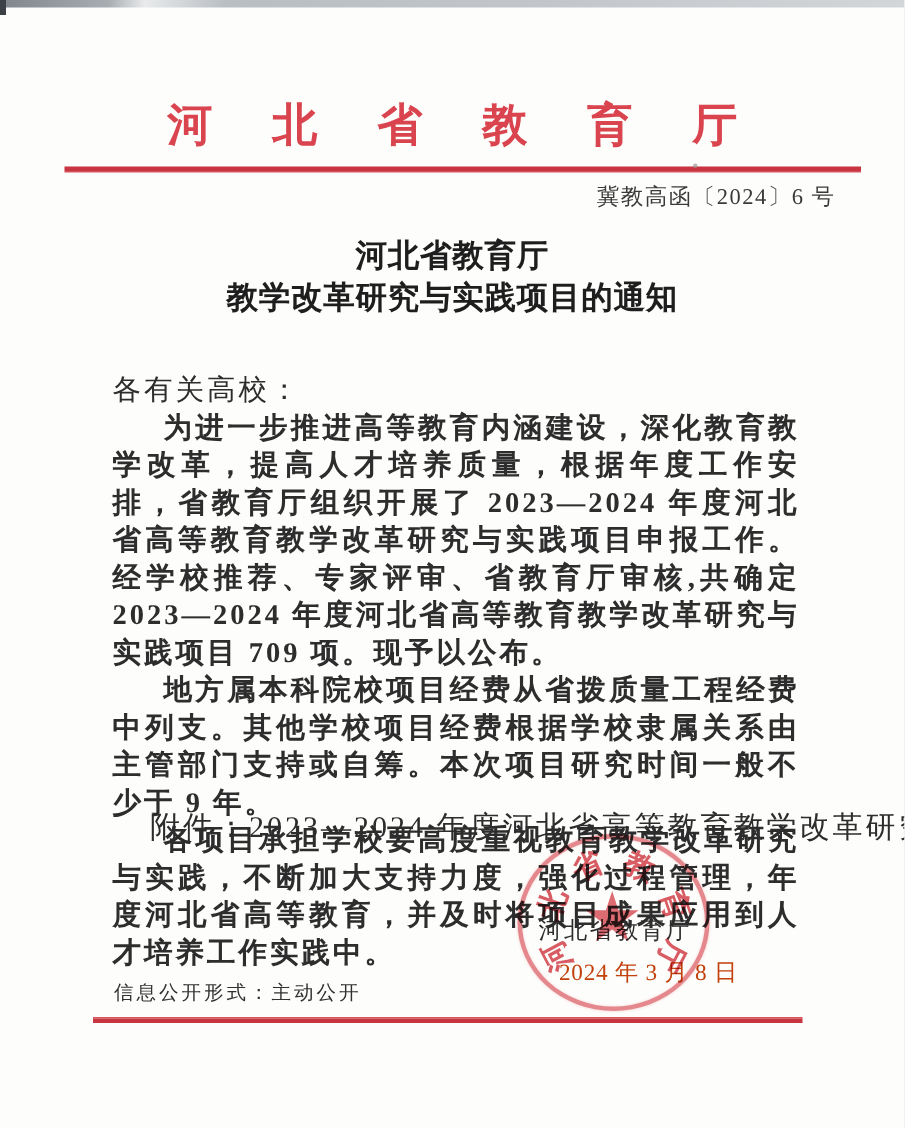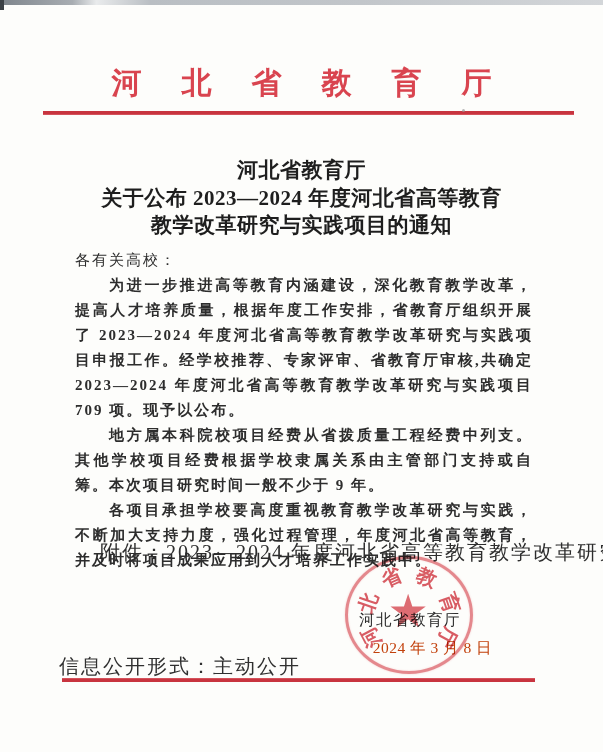--- a/index.html
+++ b/index.html
@@ -49,21 +49,21 @@
 
   .title {
     position: absolute; top: 157px; left: 0; width: 100%;
     text-align: center;
     font-size: 21px; line-height: 27.5px; font-weight: 700;
     color: #1e1e1e; letter-spacing: 0.5px;
   }
 
   .body-text {
     position: absolute; top: 248px; left: 75px; width: 458px;
-    font-size: 15px; line-height: 25px; letter-spacing: 2px;
+    font-size: 19px; line-height: 25px; letter-spacing: 2px;
     text-align: justify; color: #2d2d2d;
   }
   .body-text p.indent { text-indent: 34px; font-weight: bold; }
 
   .attachment {
     position: absolute; top: 540px; left: 75px; width: 470px;
     font-size: 20px; line-height: 25px; letter-spacing: 2px; color: #2d2d2d;
   }
   .attachment .line1 { padding-left: 25px; white-space: nowrap; }
   .attachment .line2 { padding-left: 82px; white-space: nowrap; }
@@ -104,22 +104,22 @@
     font-family: "Liberation Serif", "DejaVu Serif", serif;
   }
   .seal .rc0 { transform: translate(-50%, -50%) rotate(-118deg) translateY(-43px); }
   .seal .rc1 { transform: translate(-50%, -50%) rotate(-71deg)  translateY(-43px); }
   .seal .rc2 { transform: translate(-50%, -50%) rotate(-24deg)  translateY(-43px); }
   .seal .rc3 { transform: translate(-50%, -50%) rotate(24deg)   translateY(-43px); }
   .seal .rc4 { transform: translate(-50%, -50%) rotate(71deg)   translateY(-43px); }
   .seal .rc5 { transform: translate(-50%, -50%) rotate(118deg)  translateY(-43px); }
 
   .footer-disclosure {
-    position: absolute; top: 653px; left: 59px;
-    font-size: 20px; letter-spacing: 2px; color: #303030;
+    position: absolute; top: 653px; left: 76px;
+    font-size: 13px; letter-spacing: 2px; color: #303030;
     white-space: nowrap;
   }
 
   .rule-bottom {
     position: absolute; top: 678px; left: 62px; width: 473px; height: 2px;
     border-top: 1.5px solid #d4525b;
     border-bottom: 3px solid #c8343f;
   }
 
   
@@ -134,24 +134,24 @@
 <div class="page">
 
   <div class="scan-strip"></div>
   <div class="scan-corner"></div>
 
   <div class="letterhead">河北省教育厅</div>
 
   <div class="rule-top"></div>
   <div class="speck"></div>
 
+  <div class="doc-number">冀教高函〔2024〕6 号</div>
 
   <div class="title">
     <div>河北省教育厅</div>
-    <div>关于公布 2023—2024 年度河北省高等教育</div>
     <div>教学改革研究与实践项目的通知</div>
   </div>
 
   <div class="body-text">
     <p>各有关高校：</p>
     <p class="indent">为进一步推进高等教育内涵建设，深化教育教学改革，提高人才培养质量，根据年度工作安排，省教育厅组织开展了 2023—2024 年度河北省高等教育教学改革研究与实践项目申报工作。经学校推荐、专家评审、省教育厅审核,共确定 2023—2024 年度河北省高等教育教学改革研究与实践项目 709 项。现予以公布。</p>
     <p class="indent">地方属本科院校项目经费从省拨质量工程经费中列支。其他学校项目经费根据学校隶属关系由主管部门支持或自筹。本次项目研究时间一般不少于 9 年。</p>
     <p class="indent">各项目承担学校要高度重视教育教学改革研究与实践，不断加大支持力度，强化过程管理，年度河北省高等教育，并及时将项目成果应用到人才培养工作实践中。</p>
   </div>
 

